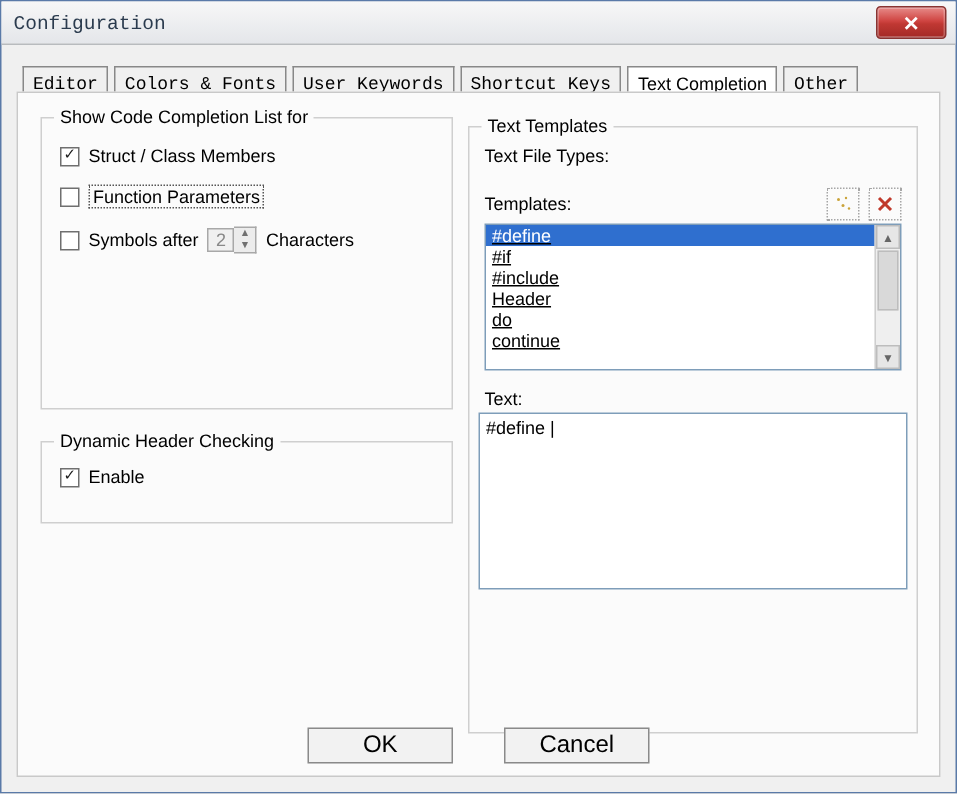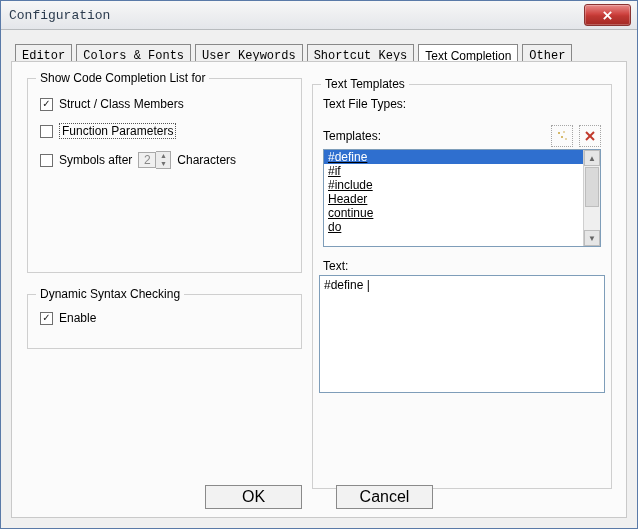--- a/index.html
+++ b/index.html
@@ -96,21 +96,21 @@
                 <span class="sb">▲</span>
                 <span class="sb">▼</span>
               </span>
             </span>
             <span class="label">Characters</span>
           </div>
         </div>
       </div>
 
       <div class="groupbox gb-syntax">
-        <span class="legend">Dynamic Syntax Checking</span>
+        <span class="legend">Dynamic Header Checking</span>
         <div style="padding:16px 12px 0 12px;">
           <div class="row">
             <span class="chk checked"></span>
             <span class="label">Enable</span>
           </div>
         </div>
       </div>
 
       <div class="groupbox gb-templates">
         <span class="legend">Text Templates</span>
@@ -136,22 +136,22 @@
                 <line x1="10" y1="2" x2="2" y2="10"></line>
               </svg>
           </span>
         </div>
 
         <div class="listbox">
           <div class="item sel">#define</div>
           <div class="item">#if</div>
           <div class="item">#include</div>
           <div class="item">Header</div>
+          <div class="item">do</div>
           <div class="item">continue</div>
-          <div class="item">do</div>
           <div class="vscroll">
             <div class="sb-btn">▲</div>
             <div class="thumb"></div>
             <div class="sb-btn sb-bot">▼</div>
           </div>
         </div>
 
         <div class="txtlabel label">Text:</div>
         <div class="textarea">
           <span>#define |</span>

